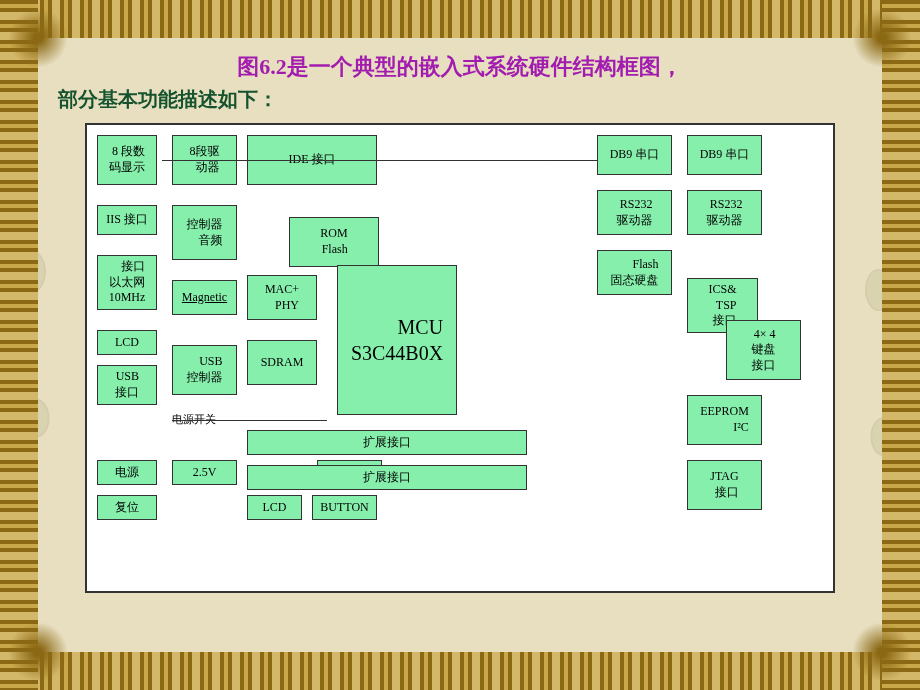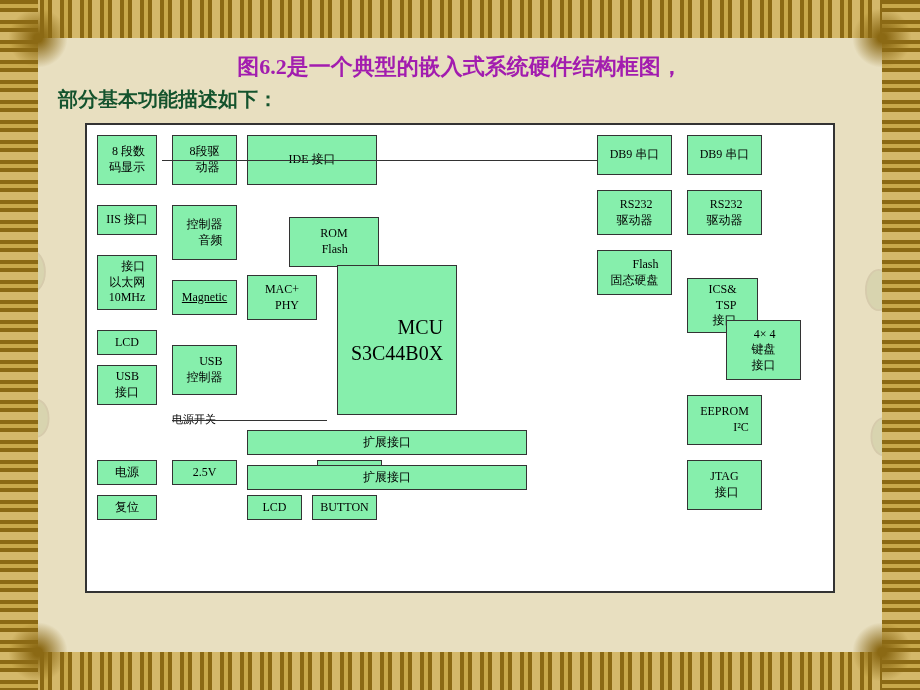--- a/index.html
+++ b/index.html
@@ -234,20 +234,21 @@
     <div class="block b-33v" style="left:230px;top:335px;width:65px;height:25px;">3.3 V</div>
     <div class="block b-lcd2">LCD</div>
     <div class="block b-button">BUTTON</div>
 
     <div style="position:absolute;left:85px;top:287px;font-size:11px;white-space:nowrap;text-align:center;">电源开关</div>
     <div style="position:absolute;left:85px;top:295px;width:155px;height:1px;background:#333;"></div>
 
     <div class="block b-ide">IDE 接口</div>
     <div class="block b-rom-flash">ROM<br>Flash</div>
     <div class="block b-mac-phy">MAC+<br>PHY</div>
+    <div class="block b-sdram">SDRAM</div>
     <div class="block b-expand1">扩展接口</div>
     <div class="block b-expand2">扩展接口</div>
 
     <div class="block b-mcu">MCU<br>S3C44B0X</div>
 
     <div class="block b-db9-1">DB9 串口</div>
     <div class="block b-db9-2">DB9 串口</div>
     <div class="block b-rs232-1">RS232<br>驱动器</div>
     <div class="block b-rs232-2">RS232<br>驱动器</div>
     <div class="block b-flash-ssd">Flash<br>固态硬盘</div>

